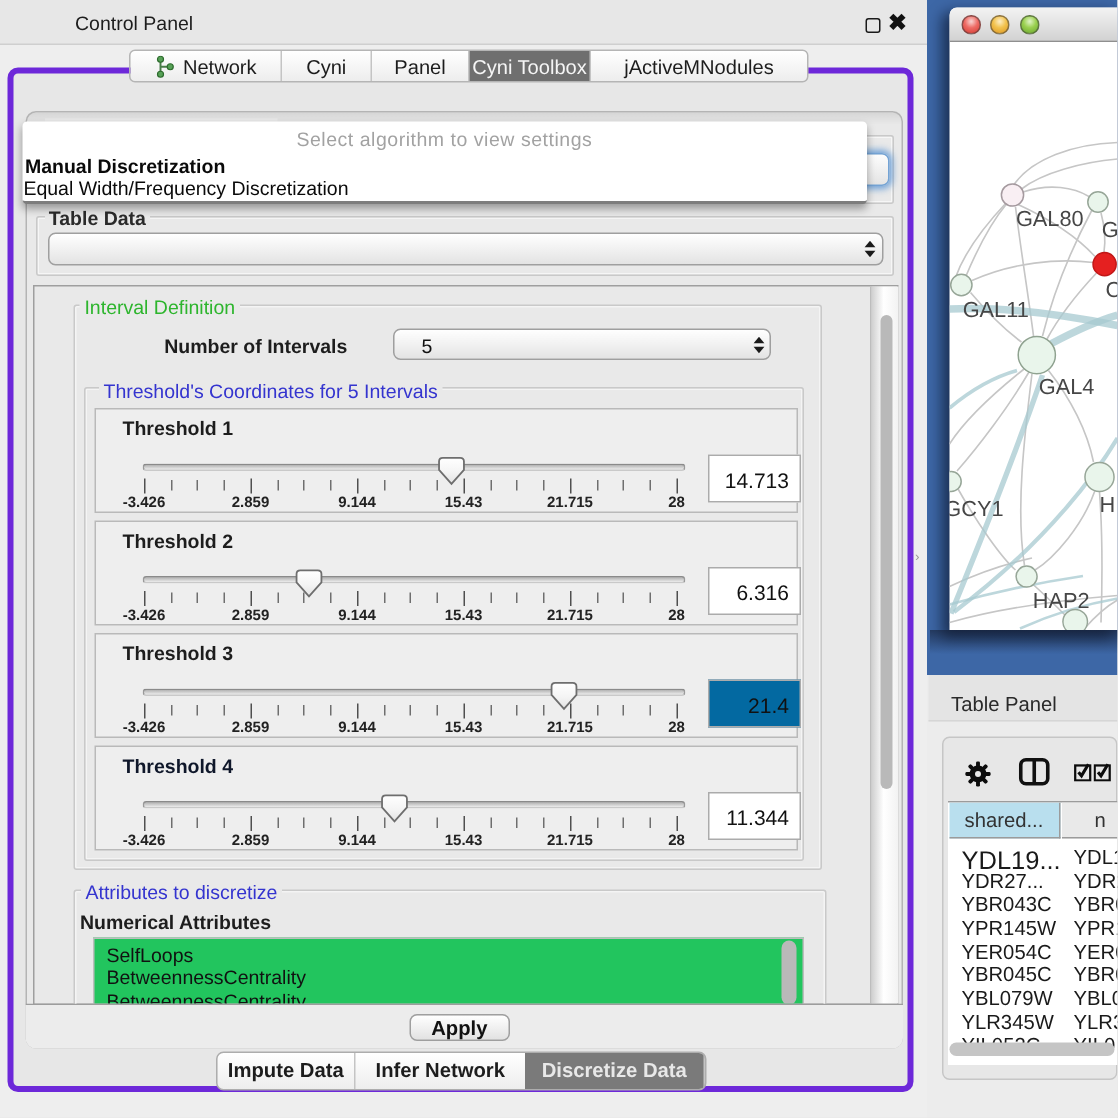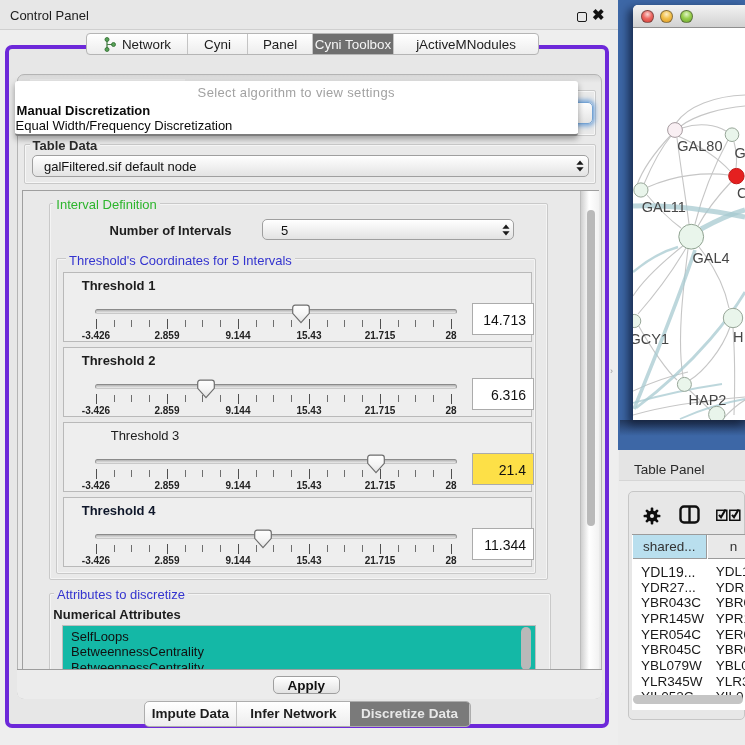--- a/index.html
+++ b/index.html
@@ -1,17 +1,17 @@
 <!DOCTYPE html>
 <html><head><meta charset="utf-8"><style>
 *{margin:0;padding:0;box-sizing:border-box;}
 html,body{width:745px;height:745px;overflow:hidden;}
 body{font-family:"Liberation Sans",sans-serif;background:#eeeeee;position:relative;}
 .abs{position:absolute;}
-.t13{font-size:13px;color:#1d1d1d;}
+.t13{font-size:13px;color:#1d1d1d;margin-left:40px;}
 </style></head><body>
 
 <div class="abs" style="left:617.5px;top:0;width:127.5px;height:450px;background:#3d67a6;"></div>
 <div class="abs" style="left:617.5px;top:450px;width:127.5px;height:295px;background:#ececec;"></div>
 <div class="abs" style="left:619px;top:450px;width:126px;height:31px;background:#e4e4e4;border-bottom:1px solid #d6d6d6;"></div>
 <div class="abs" style="left:634px;top:462px;font-size:13.5px;color:#2a2a2a;">Table Panel</div>
 <div class="abs" style="left:633px;top:5px;width:112px;height:414.5px;border-radius:5px 0 0 0;background:#ffffff;box-shadow:-4px 4px 9px 1px rgba(5,12,30,0.6);overflow:hidden;">
 <div class="abs" style="left:0;top:0;width:112px;height:23px;background:linear-gradient(#f3f3f3,#d2d2d2);border-bottom:1px solid #8f8f8f;"></div>
 <div class="abs" style="left:7.9px;top:5.2px;width:12.8px;height:12.8px;border-radius:50%;background:radial-gradient(circle at 50% 30%,#f8d7d5 0%,#ee6b65 45%,#d33a31 100%);border:0.5px solid rgba(60,60,60,0.55);"></div>
 <div class="abs" style="left:27.200000000000003px;top:5.2px;width:12.8px;height:12.8px;border-radius:50%;background:radial-gradient(circle at 50% 30%,#fdeec7 0%,#f2c24d 45%,#dd9622 100%);border:0.5px solid rgba(60,60,60,0.55);"></div>
@@ -90,21 +90,21 @@
     <rect x="0.8" y="2.3" width="10" height="10" fill="none" stroke="#0d0d0d" stroke-width="1.5"></rect>
     <path d="M3,6.8 L5,9.2 L9.6,1.5" fill="none" stroke="#0d0d0d" stroke-width="2.1"></path>
   </svg>
 <svg class="abs" style="left:728.8px;top:507.5px;" width="13" height="13" viewBox="0 0 13 13">
     <rect x="0.8" y="2.3" width="10" height="10" fill="none" stroke="#0d0d0d" stroke-width="1.5"></rect>
     <path d="M3,6.8 L5,9.2 L9.6,1.5" fill="none" stroke="#0d0d0d" stroke-width="2.1"></path>
   </svg>
 <div class="abs" style="left:631.7px;top:533.5px;width:113.3px;height:176.5px;background:#fff;border-top:1px solid #9b9b9b;overflow:hidden;">
 <div class="abs" style="left:1.3px;top:0.5px;width:73.6px;height:24px;background:#b9dfee;border-right:1px solid #9b9b9b;border-bottom:1px solid #9b9b9b;text-align:center;font-size:13.5px;color:#333;line-height:24px;">shared...</div>
 <div class="abs" style="left:76px;top:0.5px;width:37.3px;height:24px;background:#e9e9e9;border-bottom:1px solid #9b9b9b;font-size:13.5px;color:#333;line-height:24px;padding-left:22px;">n</div>
-<div class="abs" style="left:9.3px;top:29.5px;font-size:14px;color:#1a1a1a;white-space:nowrap;">YDL19...</div>
+<div class="abs" style="left:9.3px;top:29.5px;font-size:17px;color:#1a1a1a;white-space:nowrap;">YDL19...</div>
 <div class="abs" style="left:84px;top:29.5px;font-size:13.5px;color:#1a1a1a;white-space:nowrap;">YDL1</div>
 <div class="abs" style="left:9.3px;top:45.1px;font-size:13.5px;color:#1a1a1a;white-space:nowrap;">YDR27...</div>
 <div class="abs" style="left:84px;top:45.1px;font-size:13.5px;color:#1a1a1a;white-space:nowrap;">YDR2</div>
 <div class="abs" style="left:9.3px;top:60.8px;font-size:13.5px;color:#1a1a1a;white-space:nowrap;">YBR043C</div>
 <div class="abs" style="left:84px;top:60.8px;font-size:13.5px;color:#1a1a1a;white-space:nowrap;">YBR0</div>
 <div class="abs" style="left:9.3px;top:76.5px;font-size:13.5px;color:#1a1a1a;white-space:nowrap;">YPR145W</div>
 <div class="abs" style="left:84px;top:76.5px;font-size:13.5px;color:#1a1a1a;white-space:nowrap;">YPR1</div>
 <div class="abs" style="left:9.3px;top:92.1px;font-size:13.5px;color:#1a1a1a;white-space:nowrap;">YER054C</div>
 <div class="abs" style="left:84px;top:92.1px;font-size:13.5px;color:#1a1a1a;white-space:nowrap;">YER0</div>
 <div class="abs" style="left:9.3px;top:107.8px;font-size:13.5px;color:#1a1a1a;white-space:nowrap;">YBR045C</div>
@@ -136,21 +136,20 @@
 <div style="display:flex;align-items:center;justify-content:center;font-size:13.4px;white-space:nowrap;width:144px;flex:none;color:#1d1d1d;">jActiveMNodules</div>
 </div>
 <div class="abs" style="left:5px;top:45px;width:603.5px;height:683px;border:4px solid #6d28d9;border-radius:7px;background:#e7e7e7;overflow:hidden;">
 <div class="abs" style="left:8px;top:24.5px;width:585px;height:625.5px;border:1px solid #b4b4b4;border-radius:7px;background:linear-gradient(#d6d6d6 0px,#e9e9e9 8px,#e9e9e9);"></div>
 <div class="abs" style="left:15px;top:41px;width:572px;height:46px;border:1px solid #c9c9c9;border-radius:2px;box-shadow:inset 0 0 0 1px #f6f6f6;"></div>
 <div class="abs" style="left:20.5px;top:29.5px;font-size:13px;font-weight:bold;color:#d4d2d2;background:#e9e9e9;padding:0 3px;">Discretization Algorithm</div>
 <div class="abs" style="left:540px;top:52.5px;width:44px;height:22px;border-radius:5px;background:linear-gradient(#fdfdfd,#e4e4e4);border:1px solid #74a3d4;box-shadow:0 0 5px 2px rgba(80,142,210,0.8);"></div>
 <div class="abs" style="left:15px;top:95px;width:572px;height:40px;border:1px solid #c9c9c9;border-radius:2px;box-shadow:inset 0 0 0 1px #f6f6f6;"></div>
 <div class="abs" style="left:20.5px;top:88.5px;font-size:13px;font-weight:bold;color:#2b2b2b;background:#e9e9e9;padding:0 3px;">Table Data</div>
 <div class="abs" style="left:22.5px;top:106px;width:557px;height:21.5px;border-radius:5px;background:linear-gradient(#ffffff,#e3e3e3);border:1px solid #9f9f9f;"></div>
-<div class="abs" style="left:35px;top:110px;font-size:13px;color:#111;">galFiltered.sif default node</div>
 <svg class="abs" style="left:566px;top:111px;" width="10" height="12" viewBox="0 0 10 12">
       <path d="M5,0.5 L8.6,4.8 L1.4,4.8 Z" fill="#1a1a1a"></path>
       <path d="M5,11.5 L8.6,7.2 L1.4,7.2 Z" fill="#1a1a1a"></path>
     </svg>
 <div class="abs" style="left:13px;top:140.5px;width:577px;height:480.5px;border:1px solid #9f9f9f;background:#e9e9e9;"></div>
 <div class="abs" style="left:570.5px;top:141.5px;width:19px;height:478.5px;background:linear-gradient(90deg,#cfcfcf,#ffffff 45%,#f2f2f2);border-left:1px solid #bdbdbd;"></div>
 <div class="abs" style="left:578px;top:161px;width:8px;height:316px;border-radius:4.5px;background:#b9b9b9;"></div>
 <div class="abs" style="left:39.7px;top:153.5px;width:499px;height:377px;border:1px solid #c9c9c9;border-radius:2px;box-shadow:inset 0 0 0 1px #f4f4f4;"></div>
 <div class="abs" style="left:44.3px;top:147.5px;font-size:13px;color:#2db52d;background:#e9e9e9;padding:0 3px;">Interval Definition</div>
 <div class="abs" style="left:100.5px;top:173.5px;font-size:13px;font-weight:bold;color:#1d1d1d;">Number of Intervals</div>
@@ -240,21 +239,21 @@
             <stop offset="0" stop-color="#ffffff"></stop>
             <stop offset="0.55" stop-color="#f4f4f4"></stop>
             <stop offset="1" stop-color="#e2e2e2"></stop>
           </linearGradient>
         </defs>
         <path d="M4.2,1.2 L15.8,1.2 Q18.3,1.2 18.3,3.7 L18.3,9.3 L10,18.6 L1.7,9.3 L1.7,3.7 Q1.7,1.2 4.2,1.2 Z" fill="url(#thg2)" stroke="#6e6e6e" stroke-width="1.2"></path>
       </svg>
 <div class="abs" style="left:407.8px;top:29.8px;width:62px;height:32.5px;background:#fff;border:1px solid #ababab;font-size:14px;color:#111;text-align:right;line-height:32.5px;padding-right:7px;">6.316</div>
 </div>
 <div class="abs" style="left:54.2px;top:373.2px;width:469.2px;height:70px;border:1px solid #b9b9b9;background:#eeeeee;">
-<div class="abs" style="left:17.5px;top:5px;font-size:13px;font-weight:normal;color:#1d1d1d;margin-left:29px;">Threshold 3</div>
+<div class="abs" style="left:17.5px;top:5px;font-size:13px;font-weight:bold;color:#1d1d1d;">Threshold 3</div>
 <div class="abs" style="left:30.8px;top:35.8px;width:362px;height:5px;border-radius:2.5px;border-top:1.2px solid #8a8a8a;border-left:1px solid #9a9a9a;border-right:1px solid #9a9a9a;border-bottom:1px solid #c9c9c9;background:linear-gradient(#b3b3b3,#ececec);"></div>
 <div class="abs" style="left:31.80px;top:45.5px;width:1.2px;height:10px;background:#4f4f4f;"></div>
 <div class="abs" style="left:49.55px;top:47px;width:1px;height:6.5px;background:#6e6e6e;"></div>
 <div class="abs" style="left:67.30px;top:47px;width:1px;height:6.5px;background:#6e6e6e;"></div>
 <div class="abs" style="left:85.05px;top:47px;width:1px;height:6.5px;background:#6e6e6e;"></div>
 <div class="abs" style="left:102.80px;top:45.5px;width:1.2px;height:10px;background:#4f4f4f;"></div>
 <div class="abs" style="left:120.55px;top:47px;width:1px;height:6.5px;background:#6e6e6e;"></div>
 <div class="abs" style="left:138.30px;top:47px;width:1px;height:6.5px;background:#6e6e6e;"></div>
 <div class="abs" style="left:156.05px;top:47px;width:1px;height:6.5px;background:#6e6e6e;"></div>
 <div class="abs" style="left:173.80px;top:45.5px;width:1.2px;height:10px;background:#4f4f4f;"></div>
@@ -279,21 +278,21 @@
 <svg class="abs" style="left:302.24px;top:31.2px;" width="20" height="20" viewBox="0 0 20 20">
         <defs>
           <linearGradient id="thg3" x1="0" y1="0" x2="0" y2="1">
             <stop offset="0" stop-color="#ffffff"></stop>
             <stop offset="0.55" stop-color="#f4f4f4"></stop>
             <stop offset="1" stop-color="#e2e2e2"></stop>
           </linearGradient>
         </defs>
         <path d="M4.2,1.2 L15.8,1.2 Q18.3,1.2 18.3,3.7 L18.3,9.3 L10,18.6 L1.7,9.3 L1.7,3.7 Q1.7,1.2 4.2,1.2 Z" fill="url(#thg3)" stroke="#6e6e6e" stroke-width="1.2"></path>
       </svg>
-<div class="abs" style="left:407.8px;top:29.8px;width:62px;height:32.5px;background:#fde047;border:1px solid #ababab;font-size:14px;color:#111;text-align:right;line-height:32.5px;padding-right:7px;">21.4</div>
+<div class="abs" style="left:407.8px;top:29.8px;width:62px;height:32.5px;background:#0369a1;border:1px solid #ababab;font-size:14px;color:#111;text-align:right;line-height:32.5px;padding-right:7px;">21.4</div>
 </div>
 <div class="abs" style="left:54.2px;top:448.2px;width:469.2px;height:70px;border:1px solid #b9b9b9;background:#eeeeee;">
 <div class="abs" style="left:17.5px;top:5px;font-size:13px;font-weight:bold;color:#0f172a;">Threshold 4</div>
 <div class="abs" style="left:30.8px;top:35.8px;width:362px;height:5px;border-radius:2.5px;border-top:1.2px solid #8a8a8a;border-left:1px solid #9a9a9a;border-right:1px solid #9a9a9a;border-bottom:1px solid #c9c9c9;background:linear-gradient(#b3b3b3,#ececec);"></div>
 <div class="abs" style="left:31.80px;top:45.5px;width:1.2px;height:10px;background:#4f4f4f;"></div>
 <div class="abs" style="left:49.55px;top:47px;width:1px;height:6.5px;background:#6e6e6e;"></div>
 <div class="abs" style="left:67.30px;top:47px;width:1px;height:6.5px;background:#6e6e6e;"></div>
 <div class="abs" style="left:85.05px;top:47px;width:1px;height:6.5px;background:#6e6e6e;"></div>
 <div class="abs" style="left:102.80px;top:45.5px;width:1.2px;height:10px;background:#4f4f4f;"></div>
 <div class="abs" style="left:120.55px;top:47px;width:1px;height:6.5px;background:#6e6e6e;"></div>
@@ -326,21 +325,21 @@
             <stop offset="1" stop-color="#e2e2e2"></stop>
           </linearGradient>
         </defs>
         <path d="M4.2,1.2 L15.8,1.2 Q18.3,1.2 18.3,3.7 L18.3,9.3 L10,18.6 L1.7,9.3 L1.7,3.7 Q1.7,1.2 4.2,1.2 Z" fill="url(#thg4)" stroke="#6e6e6e" stroke-width="1.2"></path>
       </svg>
 <div class="abs" style="left:407.8px;top:29.8px;width:62px;height:32.5px;background:#fff;border:1px solid #ababab;font-size:14px;color:#111;text-align:right;line-height:32.5px;padding-right:7px;">11.344</div>
 </div>
 <div class="abs" style="left:40px;top:543.5px;width:502px;height:90px;border:1px solid #c9c9c9;border-radius:2px;box-shadow:inset 0 0 0 1px #f4f4f4;"></div>
 <div class="abs" style="left:45px;top:537.5px;font-size:13px;color:#3434cf;background:#e9e9e9;padding:0 3px;">Attributes to discretize</div>
 <div class="abs" style="left:44.3px;top:557.5px;font-size:13px;font-weight:bold;color:#1d1d1d;">Numerical Attributes</div>
-<div class="abs" style="left:53px;top:575.5px;width:474px;height:45px;background:#14b8a6;border:1px solid #bdbdbd;overflow:hidden;">
+<div class="abs" style="left:53px;top:575.5px;width:474px;height:45px;background:#22c55e;border:1px solid #bdbdbd;overflow:hidden;">
 <div class="abs" style="left:8px;top:3px;font-size:13px;color:#111;">SelfLoops</div>
 <div class="abs" style="left:8px;top:18.5px;font-size:13px;color:#111;">BetweennessCentrality</div>
 <div class="abs" style="left:8px;top:34px;font-size:13px;color:#111;">BetweennessCentrality</div>
 <div class="abs" style="left:458px;top:1px;width:10px;height:43px;border-radius:5px;background:#b9b9b9;"></div>
 </div>
 <div class="abs" style="left:8px;top:619.5px;width:585px;height:30px;background:#ececec;border-top:1px solid #9d9d9d;border-radius:0 0 7px 7px;"></div>
 <div class="abs" style="left:264px;top:626.5px;width:66.5px;height:18px;border-radius:5px;border:1px solid #9f9f9f;background:linear-gradient(#ffffff,#e2e2e2);text-align:center;font-size:13.5px;font-weight:bold;color:#111;line-height:17px;">Apply</div>
 </div>
 <div class="abs" style="left:14.8px;top:81.3px;width:562.9px;height:54.5px;background:#ffffff;border-radius:3px;border-bottom:2px solid #7d7d7d;box-shadow:0 3px 6px rgba(0,0,0,0.35);z-index:30;"></div>
 <div class="abs" style="left:14.8px;top:84.5px;width:562.9px;text-align:center;font-size:13px;letter-spacing:0.35px;color:#a2a2a2;z-index:31;">Select algorithm to view settings</div>

